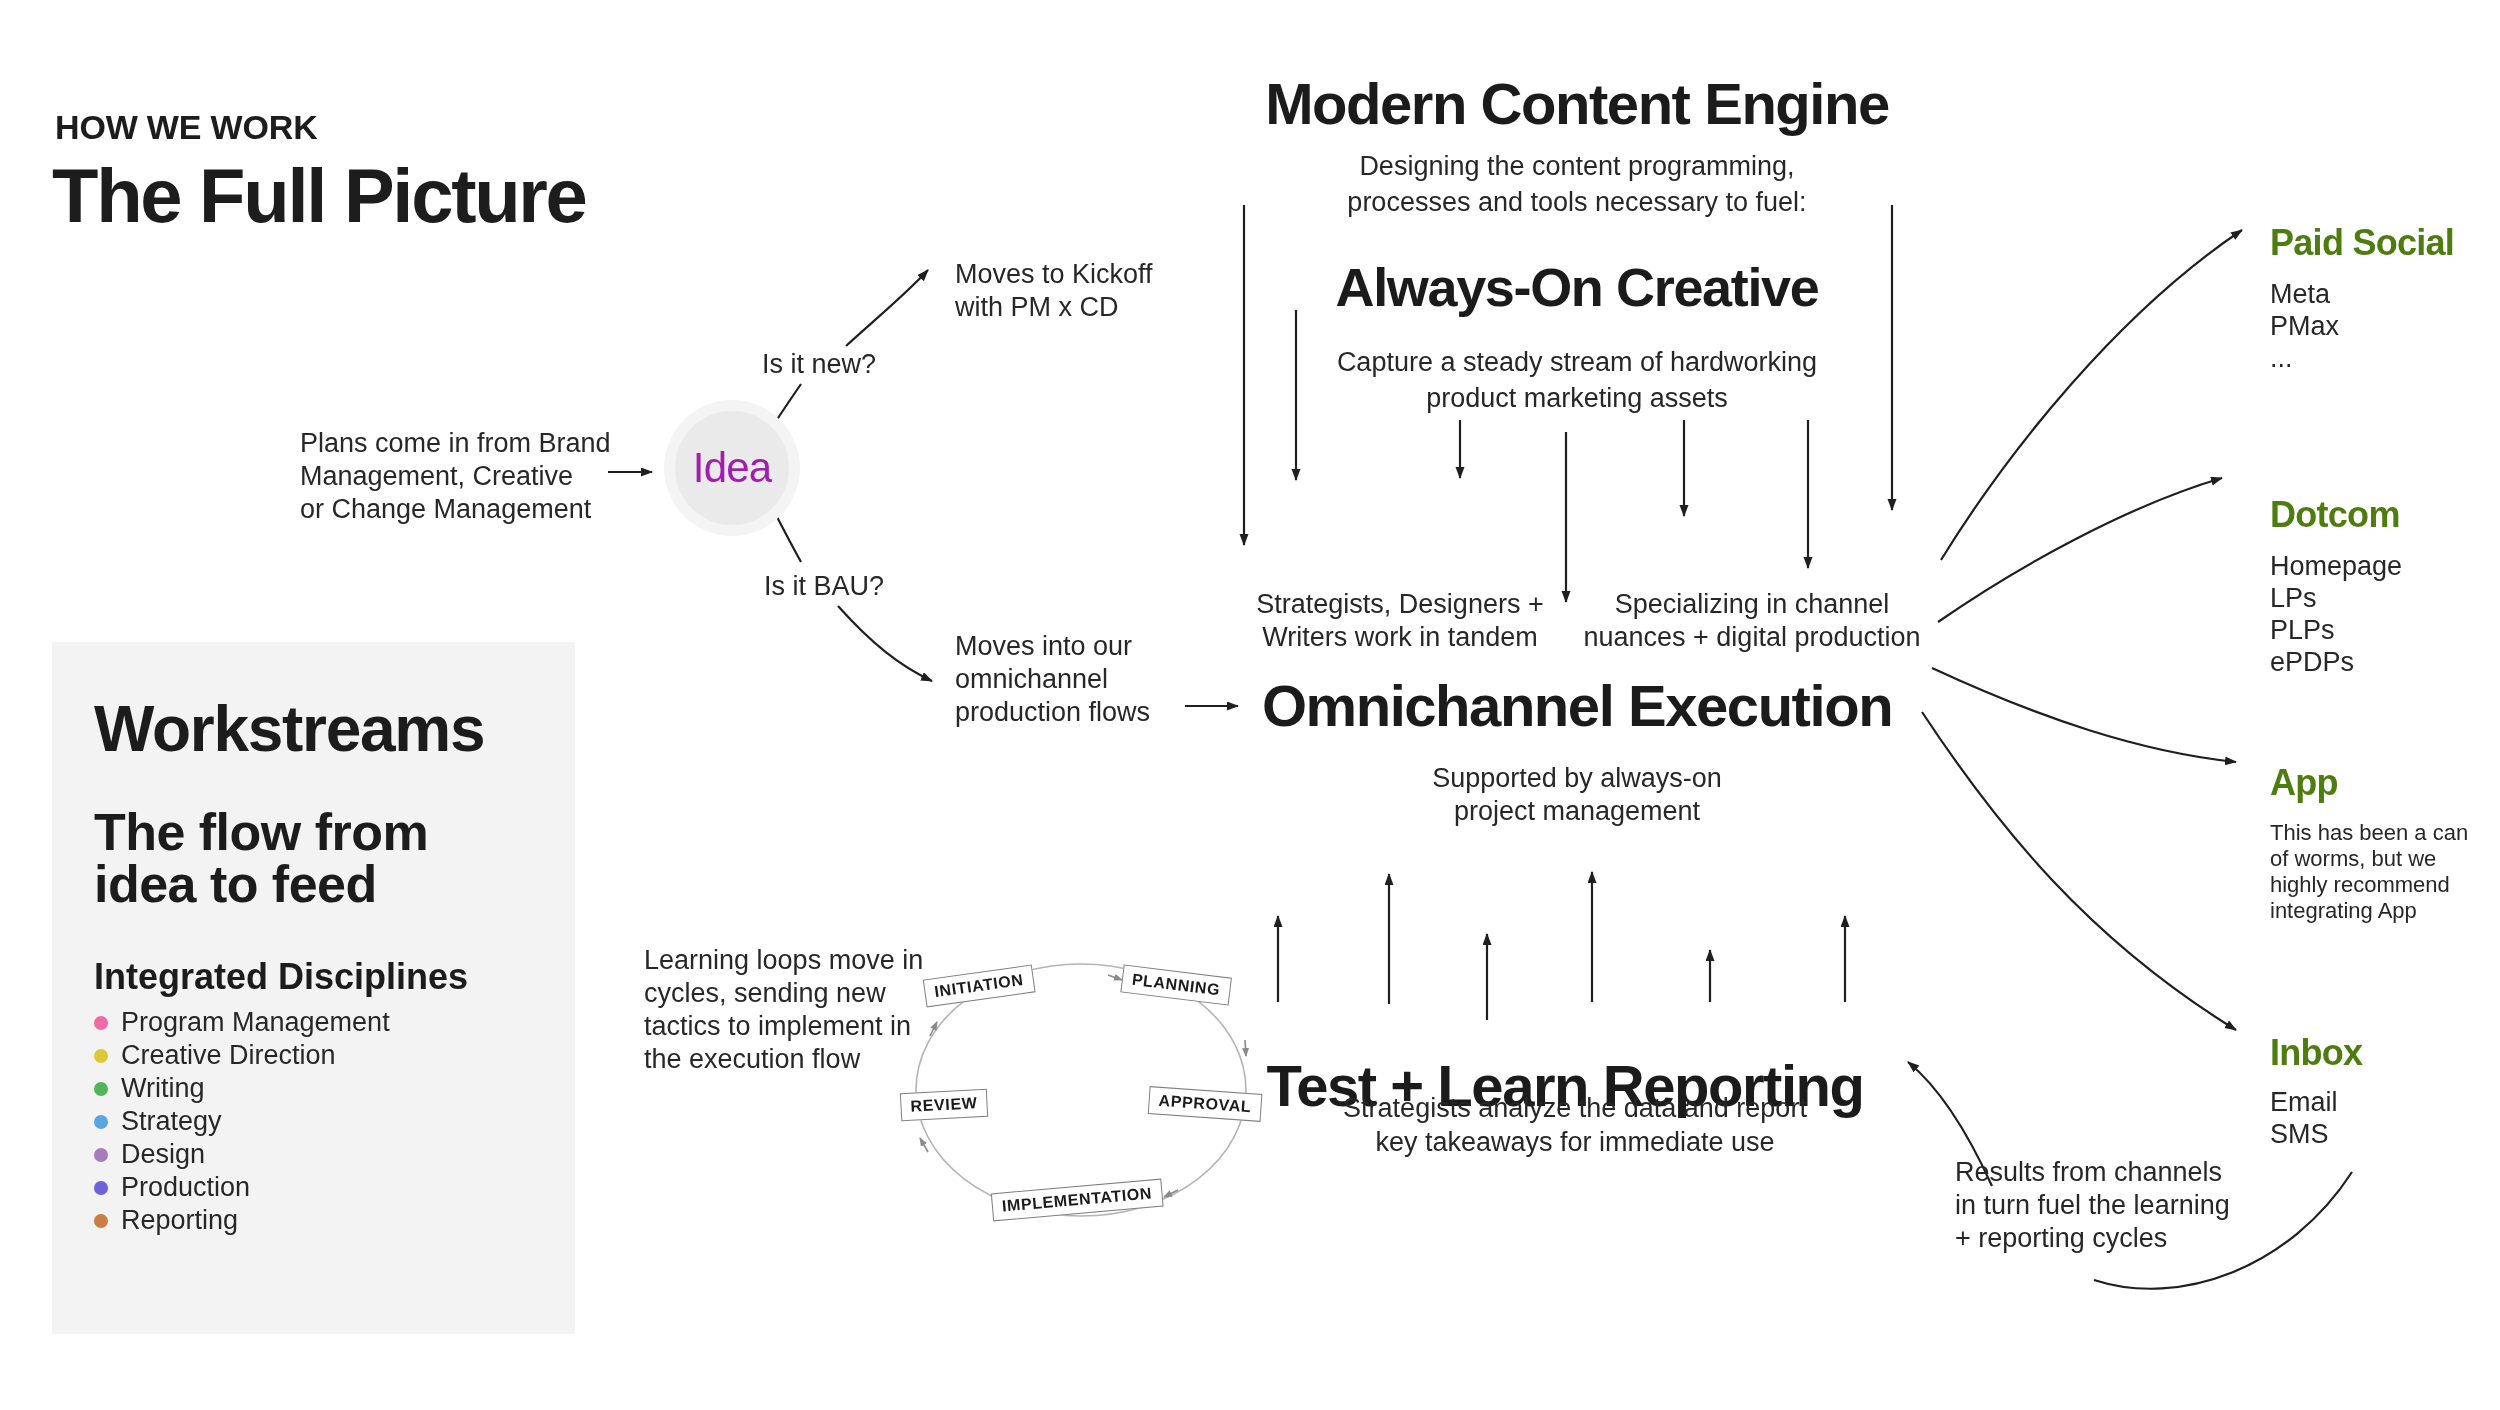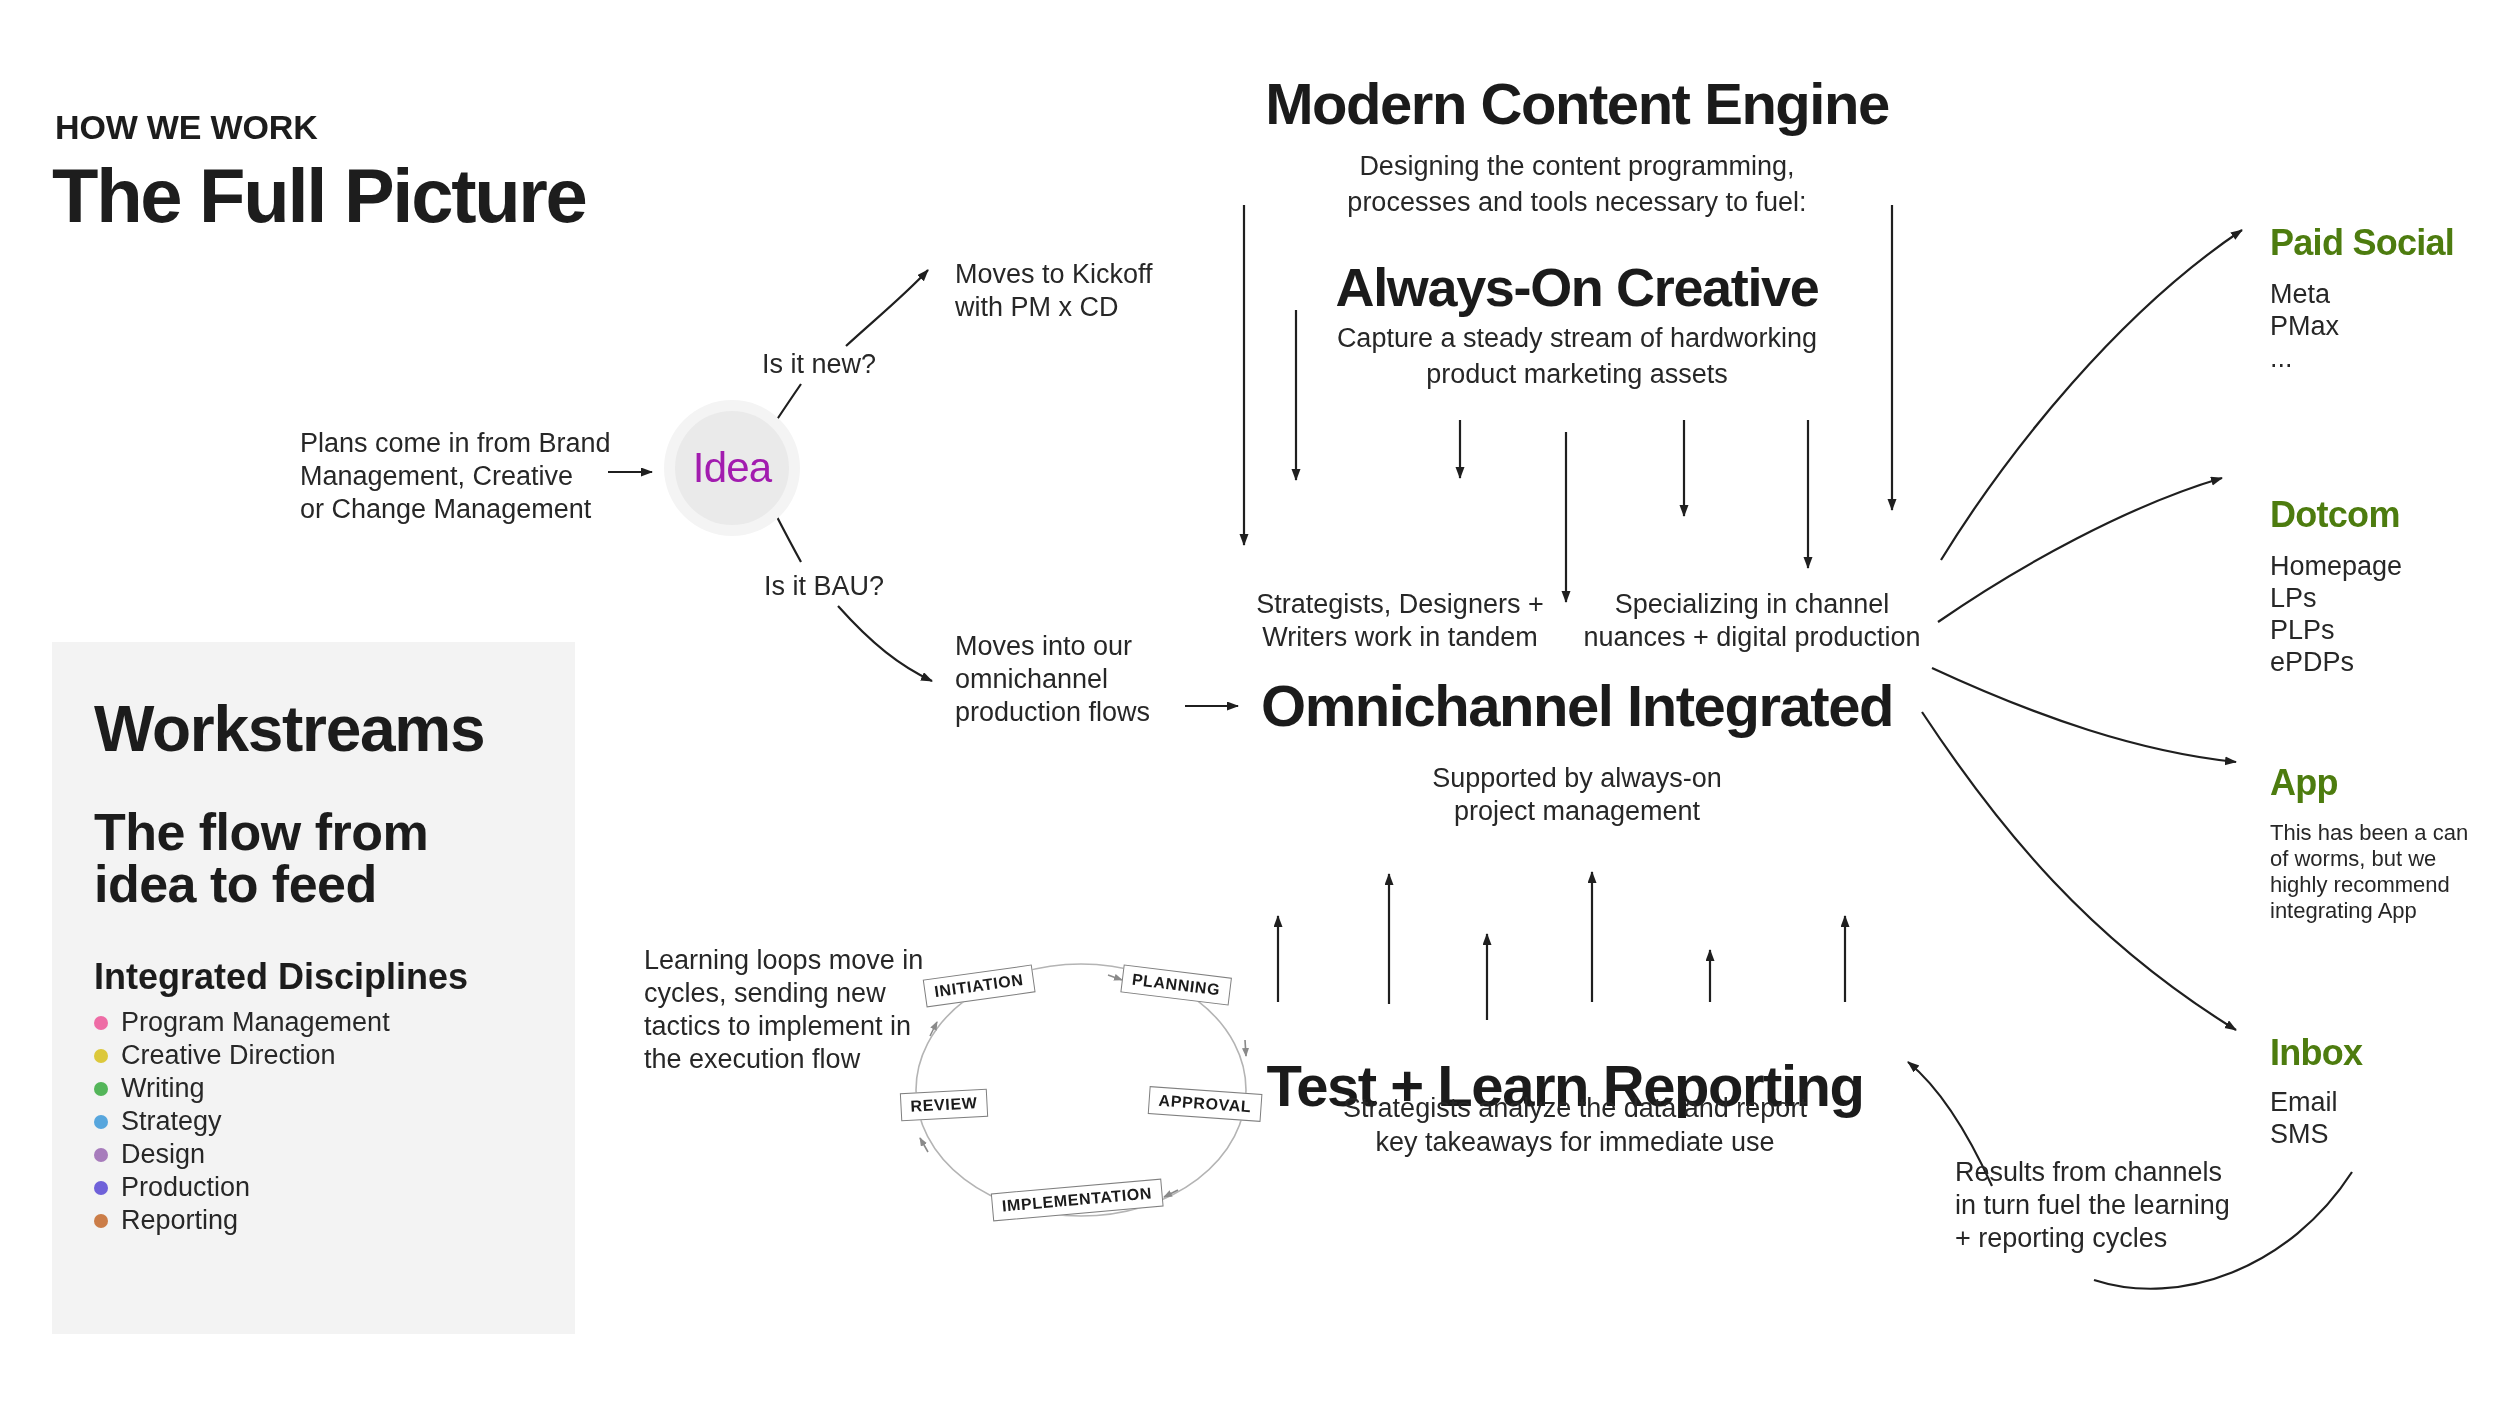--- a/index.html
+++ b/index.html
@@ -164,29 +164,29 @@
 <div class="txt note" style="left:764px; top:570px;">Is it BAU?</div>
 <div class="txt note" style="left:955px; top:630px;">Moves into our
 omnichannel
 production flows</div>
 
 <div class="txt h-big h-mce" style="left:1227px; top:70px; width:700px;">Modern Content Engine</div>
 <div class="txt note note-c" style="left:1317px; top:148px; width:520px; line-height:36px;">Designing the content programming,
 processes and tools necessary to fuel:</div>
 
 <div class="txt h-big h-aoc" style="left:1227px; top:256px; width:700px;">Always-On Creative</div>
-<div class="txt note note-c" style="left:1317px; top:320px; width:520px; line-height:36px;">Capture a steady stream of hardworking
+<div class="txt note note-c" style="left:1317px; top:344px; width:520px; line-height:36px;">Capture a steady stream of hardworking
 product marketing assets</div>
 
 <div class="txt note note-c" style="left:1240px; top:588px; width:320px;">Strategists, Designers +
 Writers work in tandem</div>
 <div class="txt note note-c" style="left:1577px; top:588px; width:350px;">Specializing in channel
 nuances + digital production</div>
 
-<div class="txt h-big h-oe" style="left:1227px; top:672px; width:700px;">Omnichannel Integrated</div>
+<div class="txt h-big h-oe" style="left:1227px; top:672px; width:700px;">Omnichannel Execution</div>
 <div class="txt note note-c" style="left:1417px; top:762px; width:320px;">Supported by always-on
 project management</div>
 
 <div class="txt h-big h-tlr" style="left:1215px; top:1018px; width:700px;margin-top:34px;">Test + Learn Reporting</div>
 <div class="txt note note-c" style="left:1325px; top:1091px; width:500px; line-height:34px;">Strategists analyze the data and report
 key takeaways for immediate use</div>
 
 <div class="txt note" style="left:635px; top:944px; width:320px;margin-left:9px;">Learning loops move in
 cycles, sending new
 tactics to implement in

